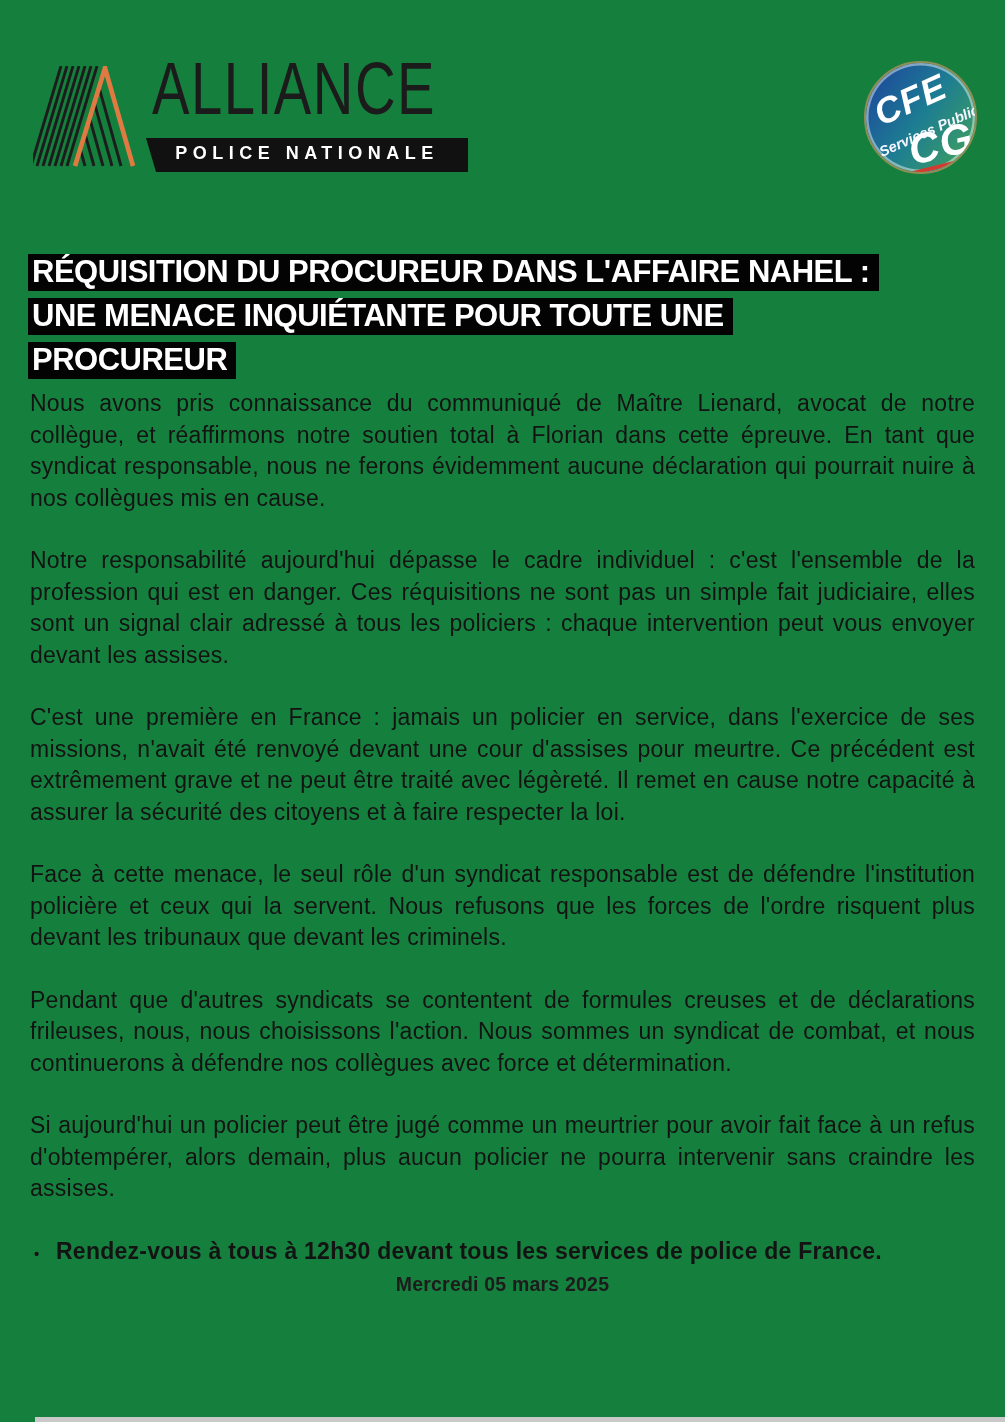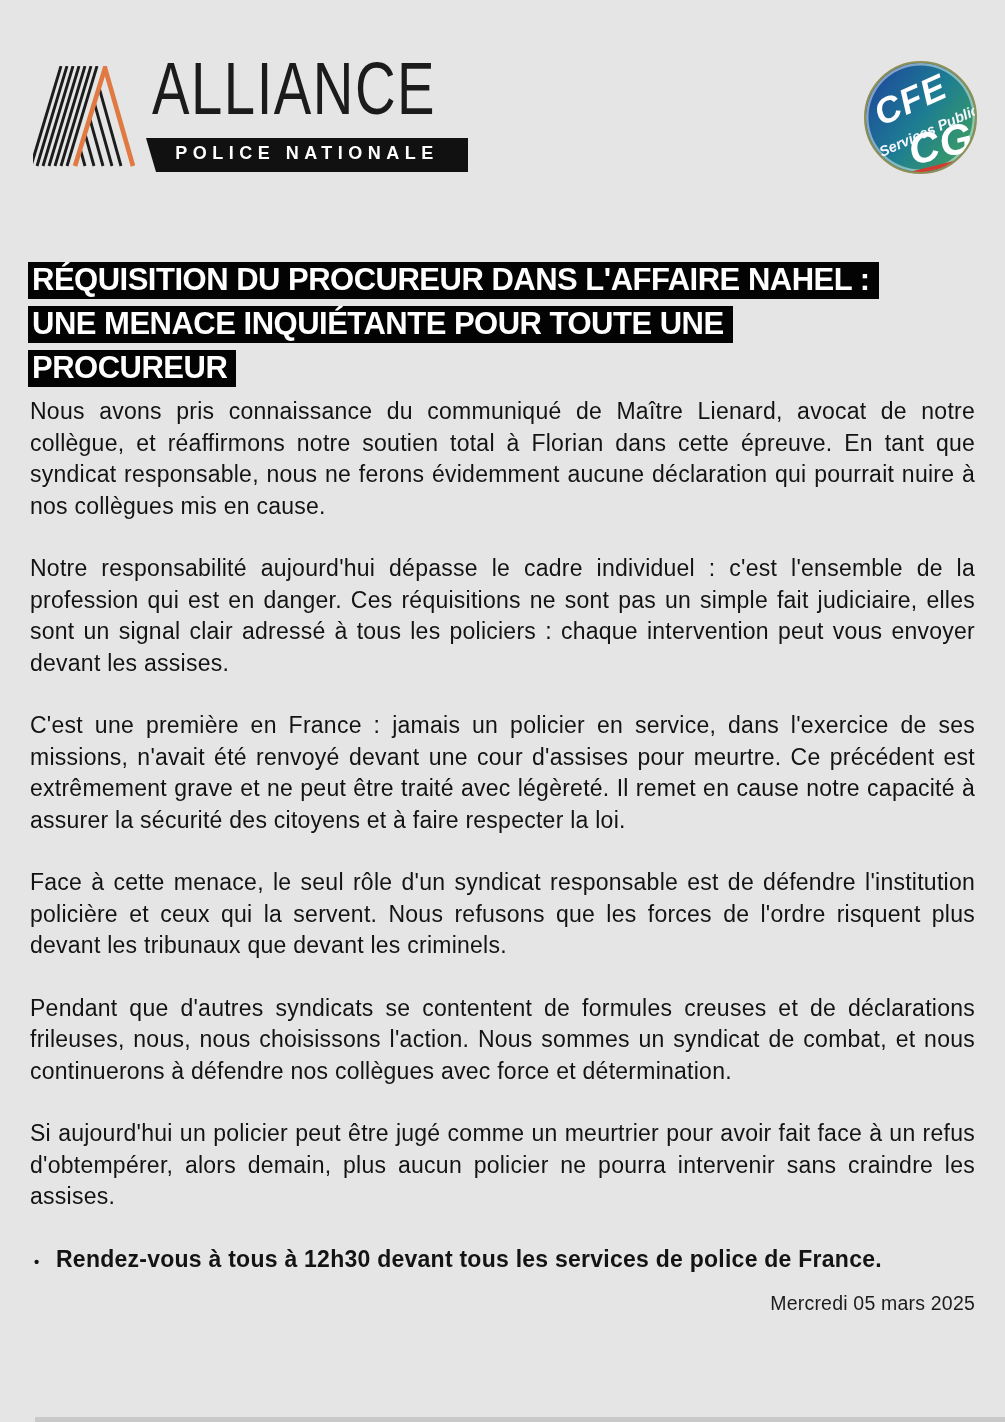--- a/index.html
+++ b/index.html
@@ -1,21 +1,21 @@
 <!DOCTYPE html>
 <html><head>
 <meta charset="utf-8">
 <style>
   * { margin:0; padding:0; box-sizing:border-box; }
   html,body { background:#ffffff; }
   .page {
     position:relative;
     width:1005px; height:1422px;
     margin:0 auto;
-    background:#e5e5e5;
+    background:#15803d;
     font-family:"Liberation Sans", sans-serif;
     color:#101010;
     overflow:hidden;
   }
 
   
   .header { position:relative; height:250px; }
 
   .logo-mark { position:absolute; left:33px; top:66px; }
 
@@ -67,21 +67,21 @@
     font-size:42px; font-weight:700; font-style:italic; color:#ffffff;
     transform:rotate(-14deg); letter-spacing:1px;
   }
   .cfe-logo .stripes {
     position:absolute; left:44px; top:101px;
     width:64px; height:8px;
     transform:rotate(-14deg);
   }
 
   
-  .headline { margin:12px 0 0 28px;text-align:right; }
+  .headline { margin:4px 0 0 28px;text-align:right; }
   .headline .hl {
     display:table;
     background:#030303; color:#ffffff;
     font-weight:700; font-size:31px; line-height:36px;
     letter-spacing:-0.5px;
     padding:0 9px 1px 4px;
     margin-bottom:7px;
     white-space:nowrap;
   }
 
@@ -100,24 +100,23 @@
   .bullet-line {
     display:flex; align-items:baseline;
     font-weight:700; margin:0 0 0 4px;
     text-align:left;
   }
   .bullet-line .marker {
     font-size:15px; width:22px; flex:0 0 22px;
   }
 
   .date-line {
-    margin-top:11px;
-    text-align:right;
+    text-align:center;
     font-size:19.5px; letter-spacing:0.2px;
-    font-weight:400; color:#1c1c1c;
+    font-weight:700; color:#1c1c1c;
   }
 
   .page-bottom-edge {
     position:absolute; left:35px; right:0; bottom:0;
     height:5px; background:#c9c9c9;
   }
 </style>
 </head>
 <body>
 

